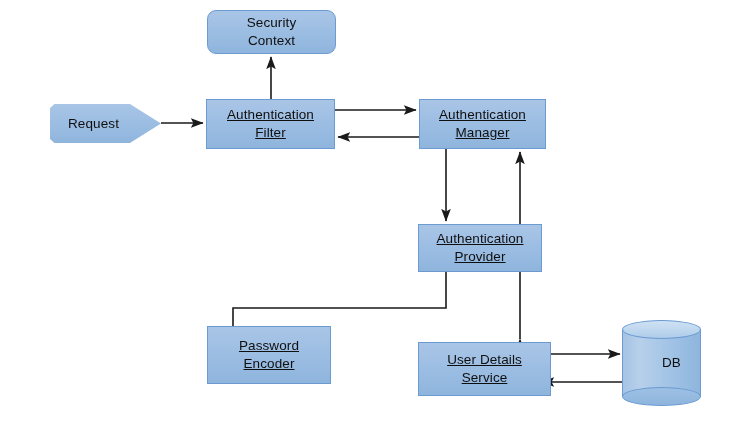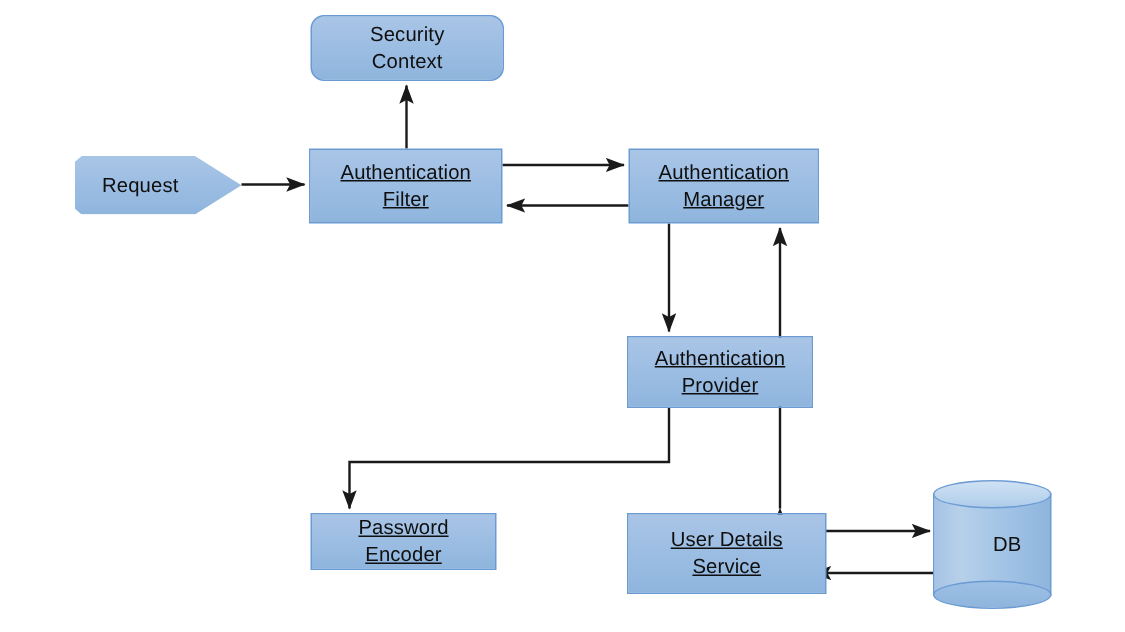--- a/index.html
+++ b/index.html
@@ -164,21 +164,21 @@
   <div class="node rect" style="left:419px; top:99px; width:127px; height:50px;">
     <span class="lbl">Authentication
 Manager</span>
   </div>
 
   <div class="node rect" style="left:418px; top:224px; width:124px; height:48px;">
     <span class="lbl">Authentication
 Provider</span>
   </div>
 
-  <div class="node rect" style="left:207px; top:342px; width:124px; height:38px;">
+  <div class="node rect" style="left:207px; top:326px; width:124px; height:58px;">
     <span class="lbl">Password
 Encoder</span>
   </div>
 
   <div class="node rect" style="left:418px; top:342px; width:133px; height:54px;">
     <span class="lbl">User Details
 Service</span>
   </div>
 
   <div class="node cylinder" style="left:622px; top:320px; width:79px; height:86px;">

